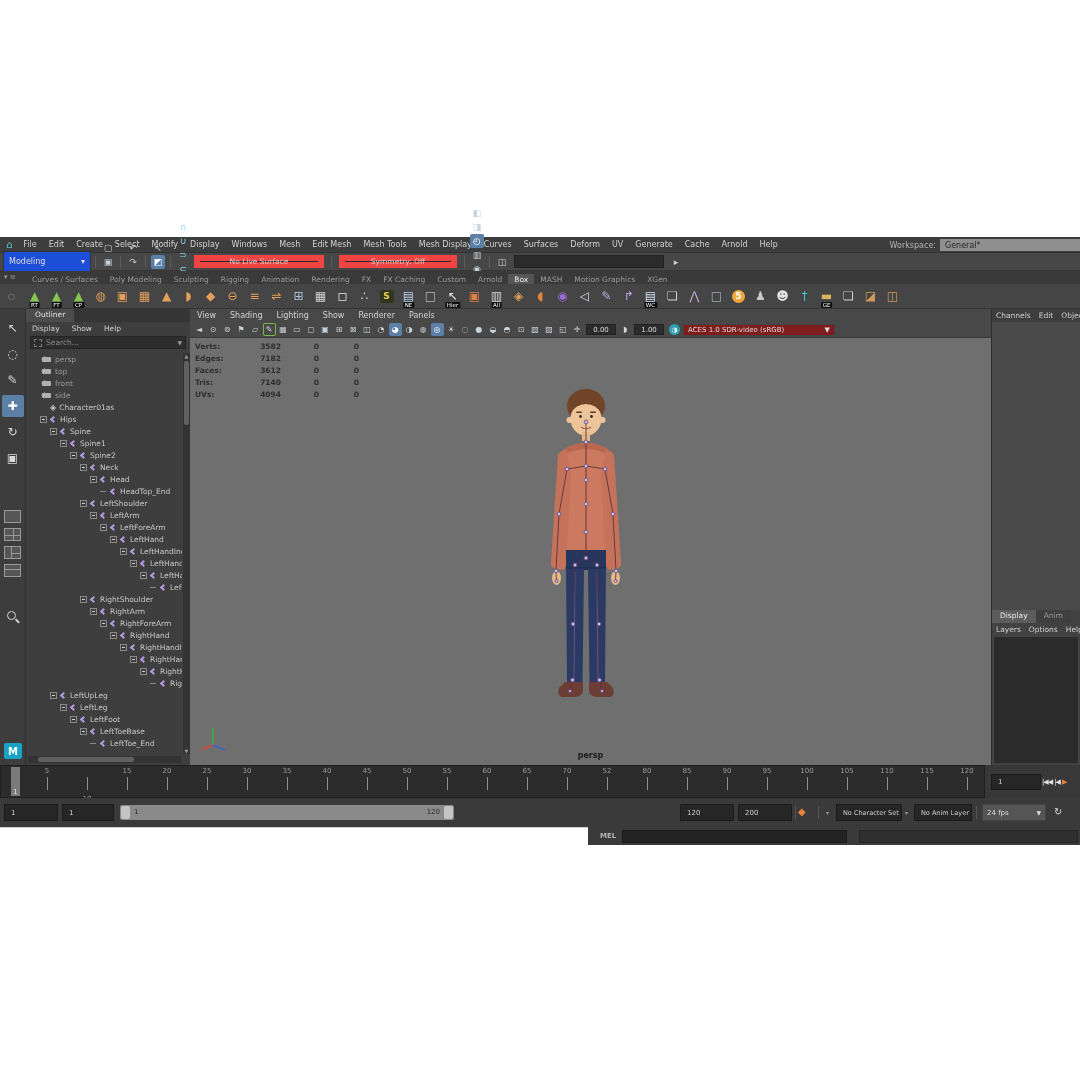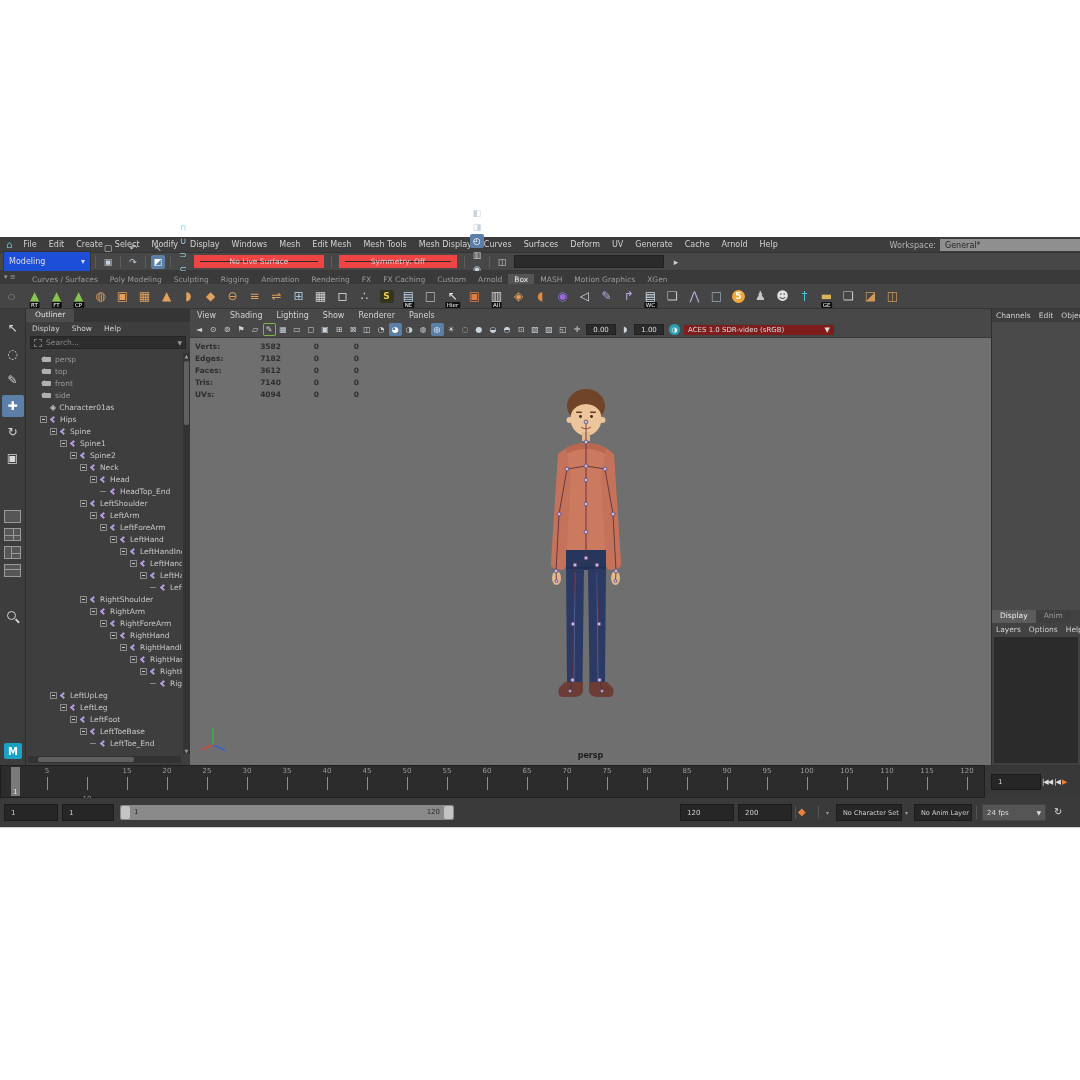--- a/index.html
+++ b/index.html
@@ -820,21 +820,21 @@
           <span class="tick-label" style="left: 406px;">50</span>
           <span class="tick-line" style="left: 406px;"></span>
           <span class="tick-label" style="left: 446px;">55</span>
           <span class="tick-line" style="left: 446px;"></span>
           <span class="tick-label" style="left: 486px;">60</span>
           <span class="tick-line" style="left: 486px;"></span>
           <span class="tick-label" style="left: 526px;">65</span>
           <span class="tick-line" style="left: 526px;"></span>
           <span class="tick-label" style="left: 566px;">70</span>
           <span class="tick-line" style="left: 566px;"></span>
-          <span class="tick-label" style="left: 606px;">75</span>
+          <span class="tick-label" style="left: 606px;">52</span>
           <span class="tick-line" style="left: 606px;"></span>
           <span class="tick-label" style="left: 646px;">80</span>
           <span class="tick-line" style="left: 646px;"></span>
           <span class="tick-label" style="left: 686px;">85</span>
           <span class="tick-line" style="left: 686px;"></span>
           <span class="tick-label" style="left: 726px;">90</span>
           <span class="tick-line" style="left: 726px;"></span>
           <span class="tick-label" style="left: 766px;">95</span>
           <span class="tick-line" style="left: 766px;"></span>
           <span class="tick-label" style="left: 806px;">100</span>
@@ -879,16 +879,21 @@
       <span class="rr-sep" style="left:976px"></span>
       <div id="fps-dropdown">
         <span>24 fps</span>
         <span style="font-size:6px">▼</span>
       </div>
       <span id="loop-icon">↻</span>
     </div>
 
     <div id="cmdline">
       <div id="cmd-topline"></div>
+      <div id="cmd-panel">
+        <span id="mel-label">MEL</span>
+        <div id="cmd-input"></div>
+        <div id="cmd-output"></div>
+      </div>
     </div>
 
   </div>
 </div>
 
 </body></html>

